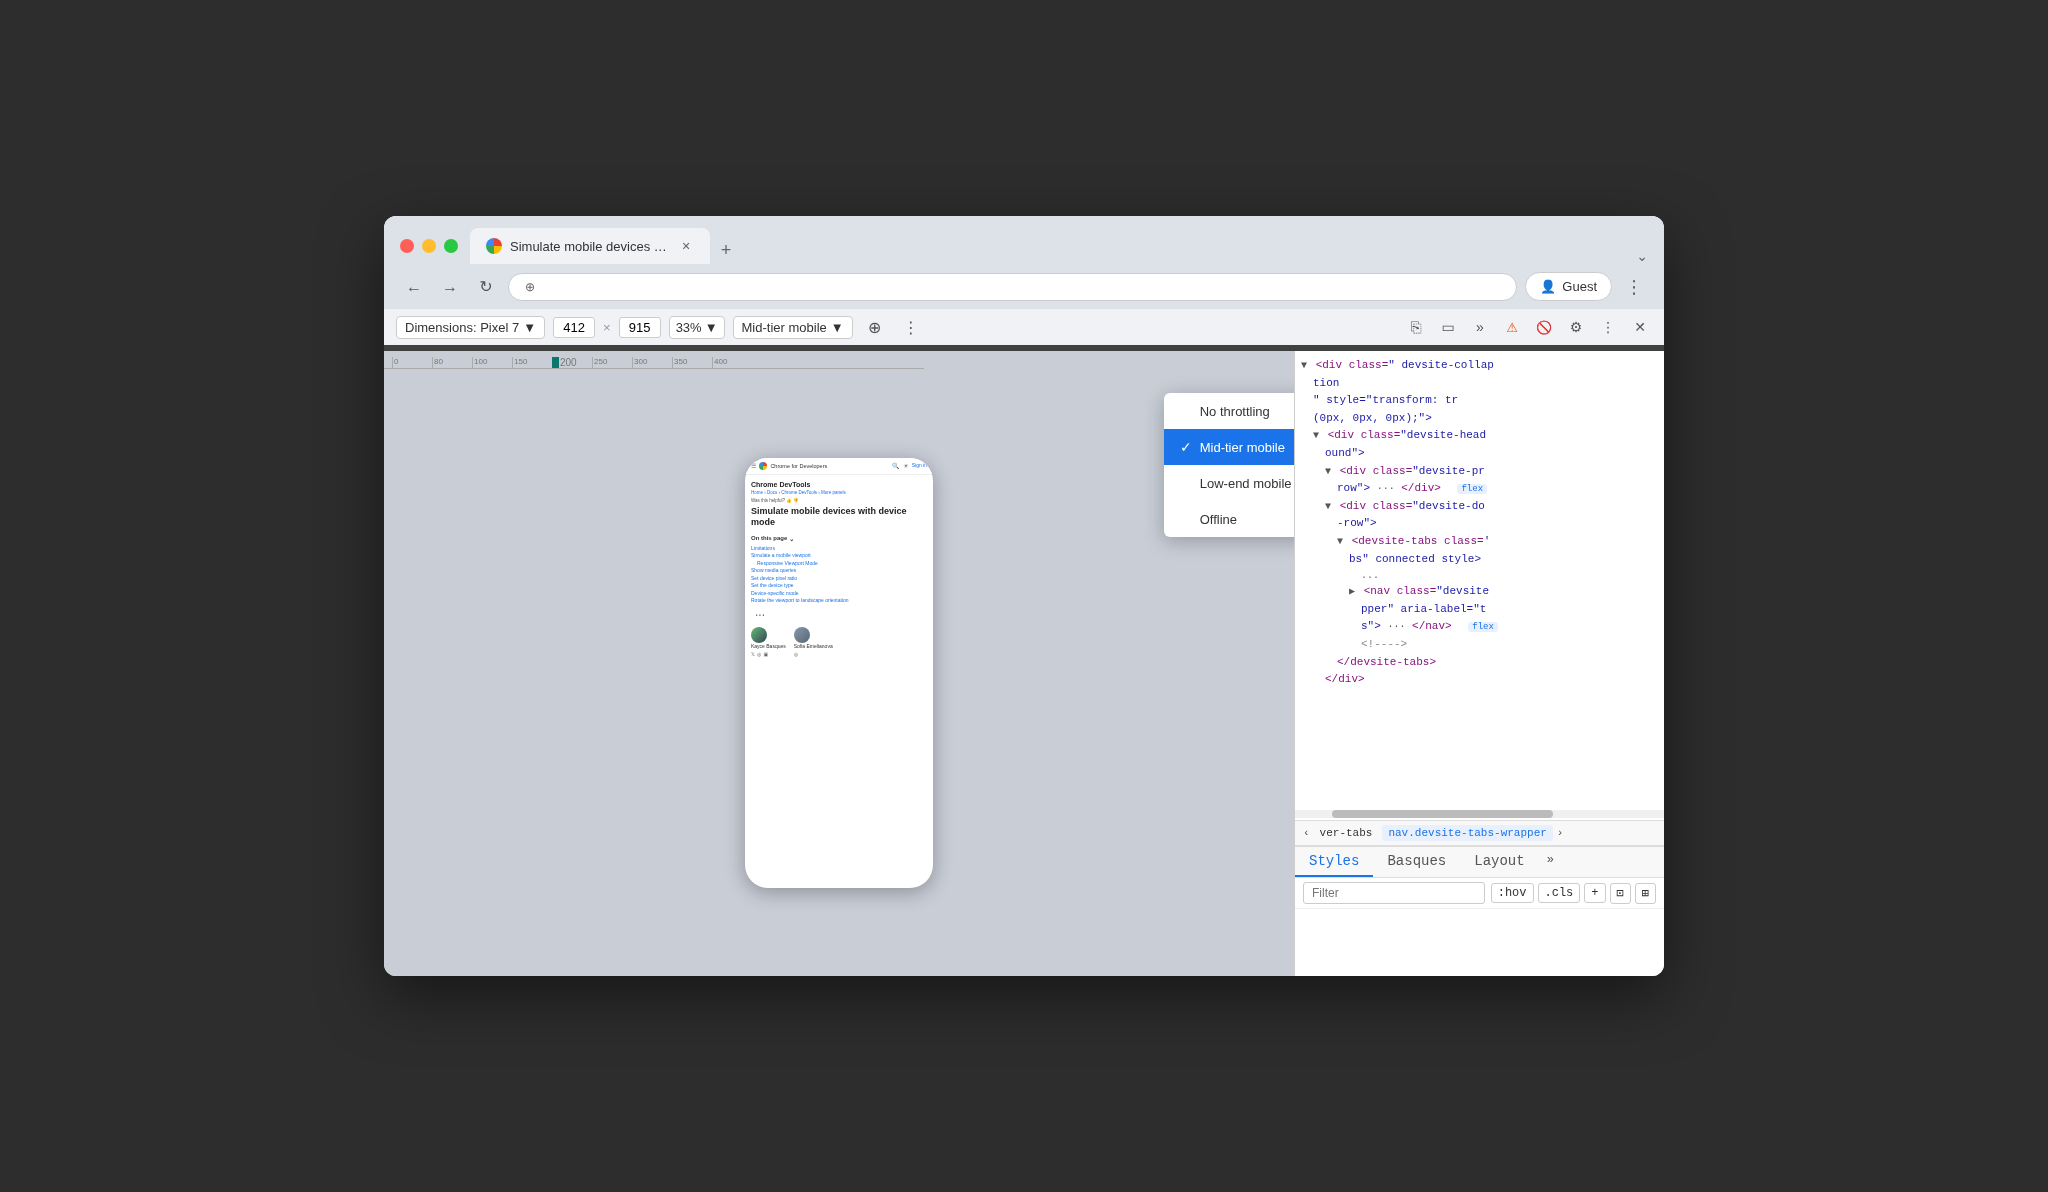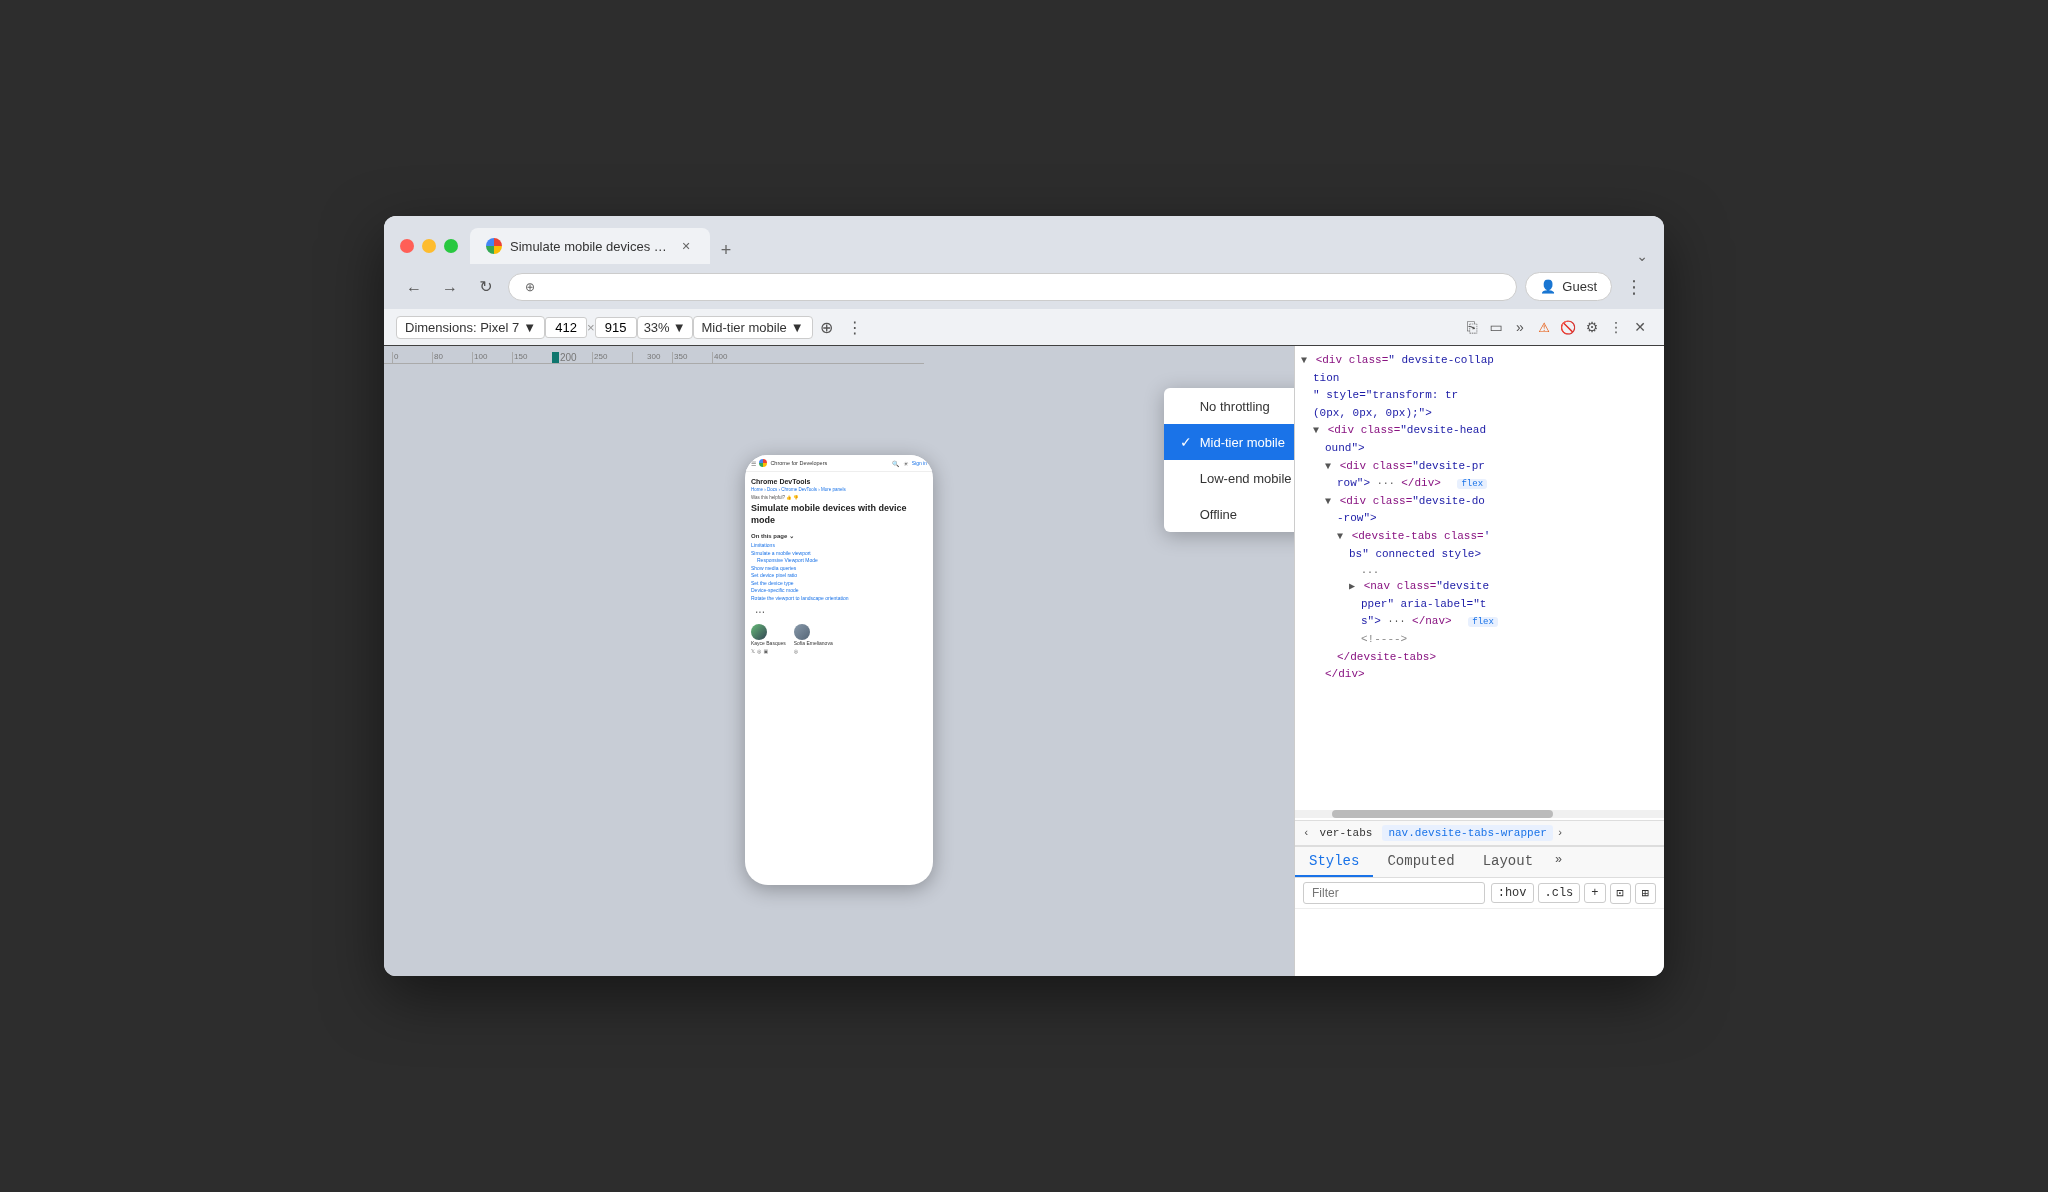--- a/index.html
+++ b/index.html
@@ -144,24 +144,25 @@
       display: flex;
       align-items: center;
       justify-content: center;
       color: #555;
       font-size: 18px;
       cursor: pointer;
     }
     
     .devtools-toolbar {
       background: #f0f2f5;
-      border-bottom: 1px solid #404040;
+      border-bottom: 6px solid #404040;
       padding: 4px 12px;
       display: flex;
       align-items: center;
+      gap: 8px;
       font-size: 13px;
       color: #333;
     }
     .dimension-selector {
       display: flex;
       align-items: center;
       gap: 4px;
       padding: 3px 8px;
       border-radius: 4px;
       cursor: pointer;
@@ -513,21 +514,21 @@
     <div class="viewport-area">
 
       <div style="position:absolute;top:0;left:0;right:370px;height:18px;background:#c8cdd6;border-bottom:1px solid #aaa;display:flex;align-items:flex-end;padding-left:8px;">
         <div style="display:flex;">
           <div style="width:40px;border-left:1px solid #aaa;font-size:8px;color:#777;padding-left:1px;">0</div>
           <div style="width:40px;border-left:1px solid #aaa;font-size:8px;color:#777;padding-left:1px;">80</div>
           <div style="width:40px;border-left:1px solid #aaa;font-size:8px;color:#777;padding-left:1px;">100</div>
           <div style="width:40px;border-left:1px solid #aaa;font-size:8px;color:#777;padding-left:1px;">150</div>
           <div style="width:40px;border-left:7px solid #0f766e;font-size:10px;color:#777;padding-left:1px;">200</div>
           <div style="width:40px;border-left:1px solid #aaa;font-size:8px;color:#777;padding-left:1px;">250</div>
-          <div style="width:40px;border-left:1px solid #aaa;font-size:8px;color:#777;padding-left:14px;">300</div>
+          <div style="width:40px;border-left:1px solid #aaa;font-size:8px;color:#777;padding-left:1px;">300</div>
           <div style="width:40px;border-left:1px solid #aaa;font-size:8px;color:#777;padding-left:1px;">350</div>
           <div style="width:40px;border-left:1px solid #aaa;font-size:8px;color:#777;padding-left:1px;">400</div>
         </div>
       </div>
 
       <div class="mobile-frame" style="margin-top:18px;border-radius:23px;">
 
         <div class="mobile-header">
           <span style="font-size:6px;color:#555;">☰</span>
           <div class="mobile-chrome-icon"></div>
@@ -684,21 +685,21 @@
         </div>
         <div class="dt-bc-item dt-bc-active">
           <span>nav.devsite-tabs-wrapper</span>
         </div>
         <span style="color:#555;">›</span>
       </div>
 
       <div class="dt-styles-panel">
         <div class="dt-styles-tabs">
           <div class="dt-styles-tab active">Styles</div>
-          <div class="dt-styles-tab">Computed</div>
+          <div class="dt-styles-tab">Basques</div>
           <div class="dt-styles-tab">Layout</div>
           <div class="dt-styles-tab-more">»</div>
         </div>
         <div class="dt-filter-bar">
           <input class="dt-filter-input" placeholder="Filter" style="">
           <div class="dt-filter-actions">
             <div class="dt-filter-action-btn">:hov</div>
             <div class="dt-filter-action-btn">.cls</div>
             <div class="dt-filter-action-btn">+</div>
             <div class="dt-filter-action-btn">⊡</div>

